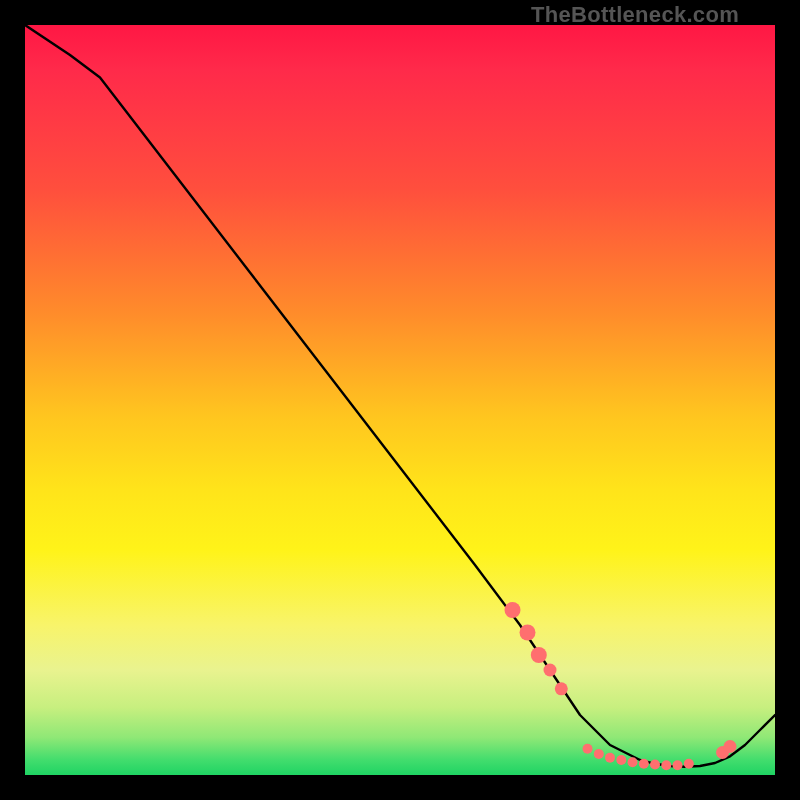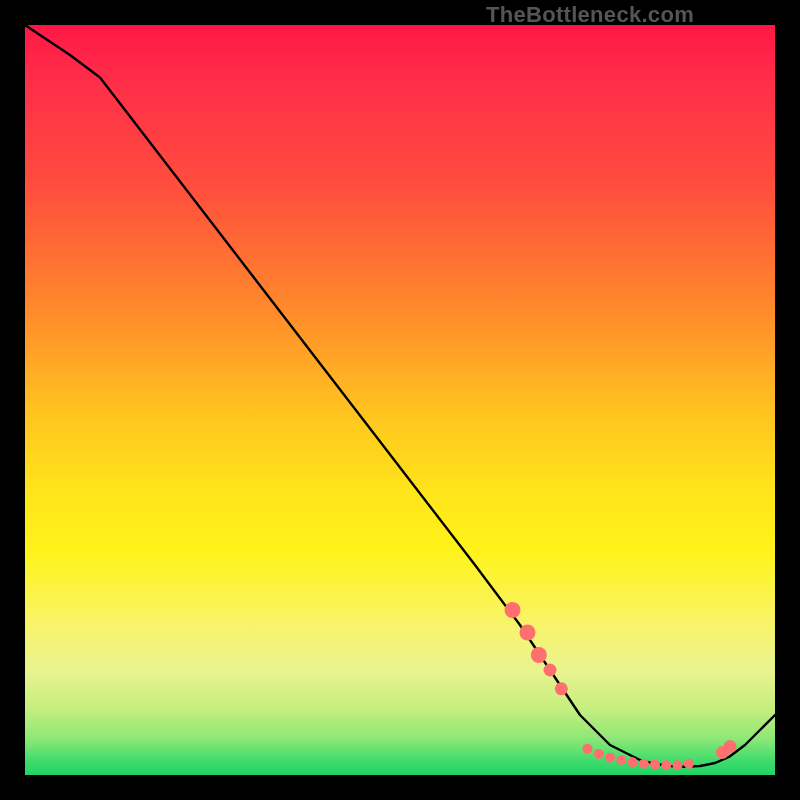--- a/index.html
+++ b/index.html
@@ -9,20 +9,21 @@
     height: 800px;
     background: #000;
     overflow: hidden;
     font-family: Arial, Helvetica, sans-serif;
   }
   .frame {
     position: relative;
     width: 704px;
     height: 800px;
     background: #000;
+    padding-left: 45px;
   }
   .watermark {
     position: absolute;
     top: 2px;
     right: 10px;
     color: #555;
     font-size: 22px;
     font-weight: 600;
     letter-spacing: 0.3px;
     z-index: 20;

